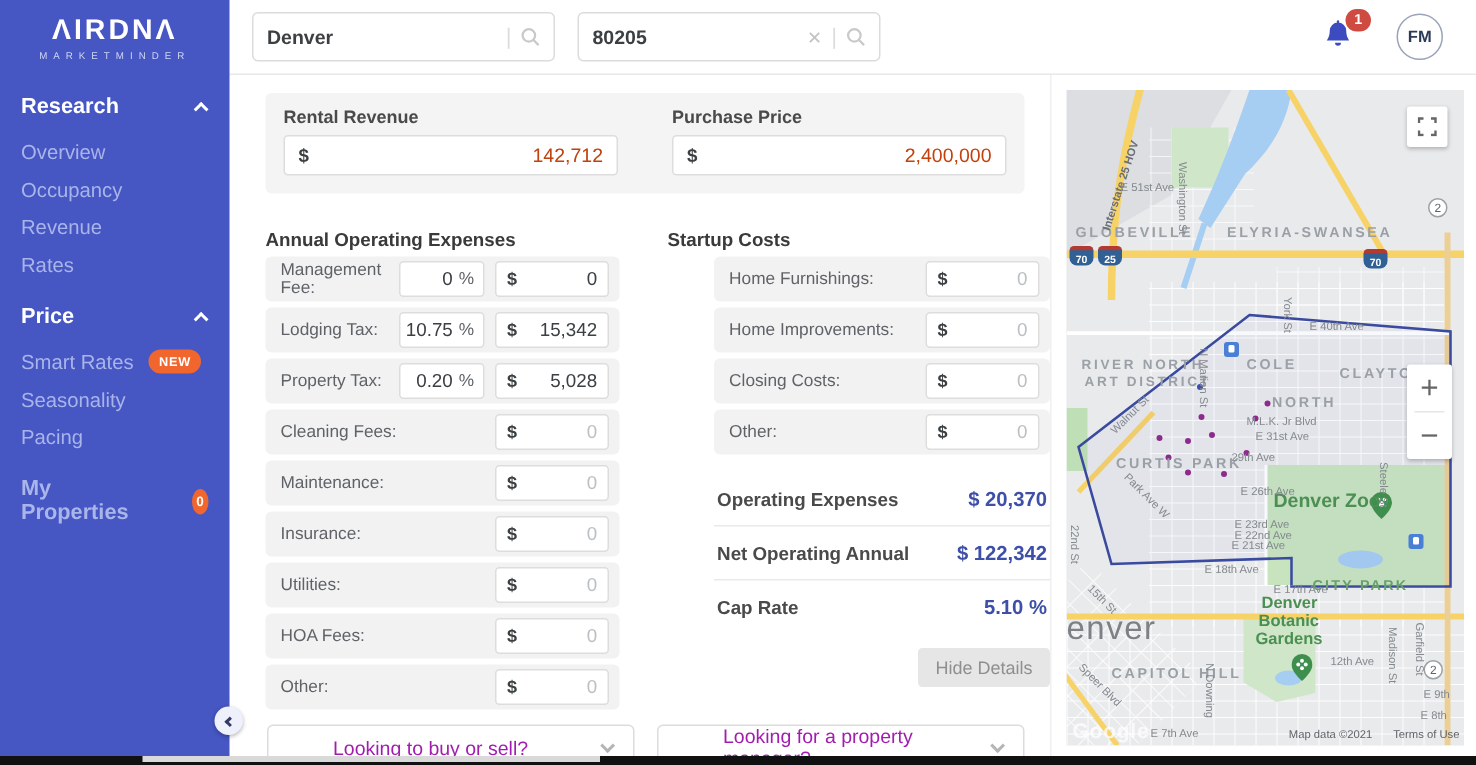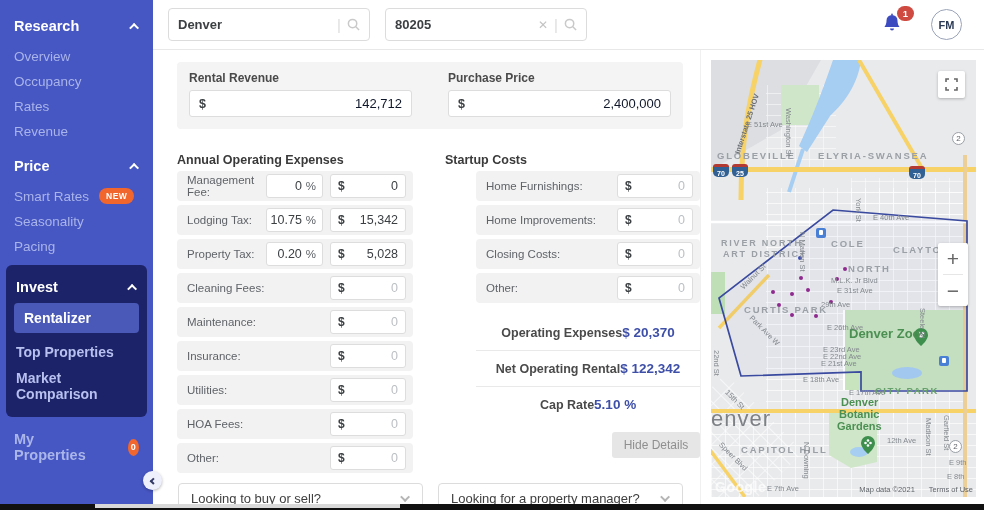--- a/index.html
+++ b/index.html
@@ -39,47 +39,47 @@
   .bell-badge { position:absolute; top:-7px; right:-9px; background:#cf4a41; color:#fff; border-radius:9px; min-width:17px; height:15px; font-size:9.5px; font-weight:bold; display:flex; align-items:center; justify-content:center; padding:0 4px; }
   .avatar { width:31px; height:31px; border:1px solid #9aa3b8; border-radius:50%; display:flex; align-items:center; justify-content:center; font-size:11px; font-weight:600; color:#2b3a55; }
 
   
   .main { position:absolute; left:153px; top:50px; width:547px; bottom:0; background:#fff; overflow:hidden; }
   .revenue-card { background:#f4f4f4; border-radius:4px; margin:12px 17px 0 24px; padding:9px 12px 12px 12px; display:flex; gap:36px; }
   .field-group { width:232px; }
   .field-label { font-size:12px; font-weight:bold; color:#4a4a4a; margin-bottom:5px; }
   .money-input { background:#fff; border:1px solid #ddd; border-radius:3px; height:27px; display:flex; align-items:center; padding:0 9px; }
   .money-input .cur { font-size:12.5px; color:#3c4043; font-weight:600; }
-  .money-input .mval { flex:1; text-align:right; font-size:13px; color:#0f172a; }
+  .money-input .mval { flex:1; text-align:right; font-size:13px; color:#c2410c; }
   .col-headers { display:flex; margin:24px 17px 4px 24px; }
   .col-h { font-size:12.5px; font-weight:bold; color:#3a3a3a; }
   .col-h.left { width:268px; }
   .cols { display:flex; margin-left:24px; margin-top:4px;gap:48px; }
   .col-left { width:253px; margin-right:15px; }
   .col-right { width:240px; }
   .exp-row { background:#f2f2f2; border-radius:4px; height:30px; margin-bottom:4px; display:flex; align-items:center; padding:0 7px 0 10px; }
   .exp-label { font-size:11.5px; color:#5f6368; flex:1; line-height:1.05; }
   .pct-box { background:#fff; border:1px solid #ddd; border-radius:3px; height:24px; width:57px; display:flex; align-items:center; justify-content:flex-end; padding:0 6px; margin-right:7px; }
   .pct-box .pv { font-size:12.5px; color:#3c4043; }
   .pct-box .ps { font-size:11.5px; color:#5f6368; margin-left:4px; }
   .amt-box { background:#fff; border:1px solid #ddd; border-radius:3px; height:24px; width:76px; display:flex; align-items:center; padding:0 7px; }
   .amt-box .cur { font-size:12px; color:#3c4043; font-weight:600; }
   .amt-box .av { flex:1; text-align:right; font-size:12.5px; color:#3c4043; }
   .amt-box .av.muted { color:#bcc0c4; }
   .summary { margin-top:12px; }
-  .sum-row { display:flex; align-items:center; justify-content:center; padding:10px 2px; border-bottom:1px solid #e9e9e9; }
+  .sum-row { display:flex; align-items:center; justify-content:space-between; padding:10px 2px; border-bottom:1px solid #e9e9e9; }
   .sum-row:last-of-type { border-bottom:none; }
   .sum-label { font-size:12.5px; font-weight:bold; color:#4a4a4a; }
   .sum-val { font-size:13.5px; font-weight:bold; color:#3e4fa8; }
   .hide-btn { margin:10px 0 0 auto; display:block; background:#e6e6e6; border:none; border-radius:3px; width:88px; height:26px; font-size:12px; color:#8f8f8f; font-family:inherit; cursor:pointer; }
   .footer-selects { position:absolute; left:0; right:0; top:433px; display:flex; }
   .f-select { border:1px solid #dcdcdc; border-radius:4px; height:30px; width:245px; display:flex; align-items:center; padding:0 12px; background:#fff; }
   .f-select:first-child { margin-left:25px; }
   .f-select + .f-select { margin-left:15px; }
-  .f-select .ft { flex:1; font-size:13px; color:#404040; }
+  .f-select .ft { flex:1; font-size:13px; color:#a21caf;margin-left:31px; }
   .chev-down { width:7px; height:7px; border-left:2px solid #b5b5b5; border-bottom:2px solid #b5b5b5; transform:rotate(-45deg) translateY(-2px); }
 
   
   .map-panel { position:absolute; left:700px; top:50px; right:0; bottom:0; background:#fff; border-left:1px solid #f0f0f0; }
   .map { position:absolute; left:10px; top:10px; width:265px; height:437px; background:#e9eaec; overflow:hidden; }
   .map svg.base { position:absolute; left:0; top:0; }
   .mlabel { position:absolute; white-space:nowrap; pointer-events:none; }
   .hood { font-size:9.5px; font-weight:bold; letter-spacing:1.8px; color:#9aa0a6; }
   .street { font-size:7.5px; color:#84898e; }
   .street.v { transform:rotate(90deg); transform-origin:left top; }
@@ -105,49 +105,44 @@
 
   .bottom-strip { position:absolute; left:0; bottom:0; width:984px; height:6px; background:#111; z-index:20; }
   .bottom-strip .seg { position:absolute; left:95px; top:0; width:305px; height:4px; background:#d9d9d9; }
 </style>
 </head>
 <body>
 
 <div class="app">
 
   <nav class="sidebar">
+    <div class="logo-wrap">
+      <div class="logo">ΛIRDNΛ</div>
+      <div class="logo-sub">MARKETMINDER</div>
+    </div>
     <div class="nav">
       <div class="nav-header">
         <span>Research</span>
         <span class="chev-up"></span>
       </div>
       <div class="nav-item">Overview</div>
       <div class="nav-item">Occupancy</div>
+      <div class="nav-item">Revenue</div>
       <div class="nav-item">Rates</div>
-      <div class="nav-item">Revenue</div>
 
       <div class="nav-header">
         <span>Price</span>
         <span class="chev-up"></span>
       </div>
       <div class="nav-item">
         <span>Smart Rates</span><span class="badge-new">NEW</span>
       </div>
       <div class="nav-item">Seasonality</div>
       <div class="nav-item">Pacing</div>
 
-      <div class="invest-block">
-        <div class="nav-header">
-          <span>Invest</span>
-          <span class="chev-up"></span>
-        </div>
-        <div class="sel-item">Rentalizer</div>
-        <div class="nav-item">Top Properties</div>
-        <div class="nav-item">Market Comparison</div>
-      </div>
 
       <div class="myprops">
         <span>My Properties</span>
         <span class="badge-zero">0</span>
       </div>
 
     </div>
     <div class="collapse-btn">
       <span class="chev-left"></span>
     </div>
@@ -316,21 +311,21 @@
               <span class="av muted">0</span>
             </span>
         </div>
 
         <div class="summary">
           <div class="sum-row">
             <span class="sum-label">Operating Expenses</span>
             <span class="sum-val">$ 20,370</span>
           </div>
           <div class="sum-row">
-            <span class="sum-label">Net Operating Rental</span>
+            <span class="sum-label">Net Operating Annual</span>
             <span class="sum-val">$ 122,342</span>
           </div>
           <div class="sum-row">
             <span class="sum-label">Cap Rate</span>
             <span class="sum-val">5.10 %</span>
           </div>
           <button class="hide-btn">Hide Details</button>
         </div>
       </div>
     </div>

